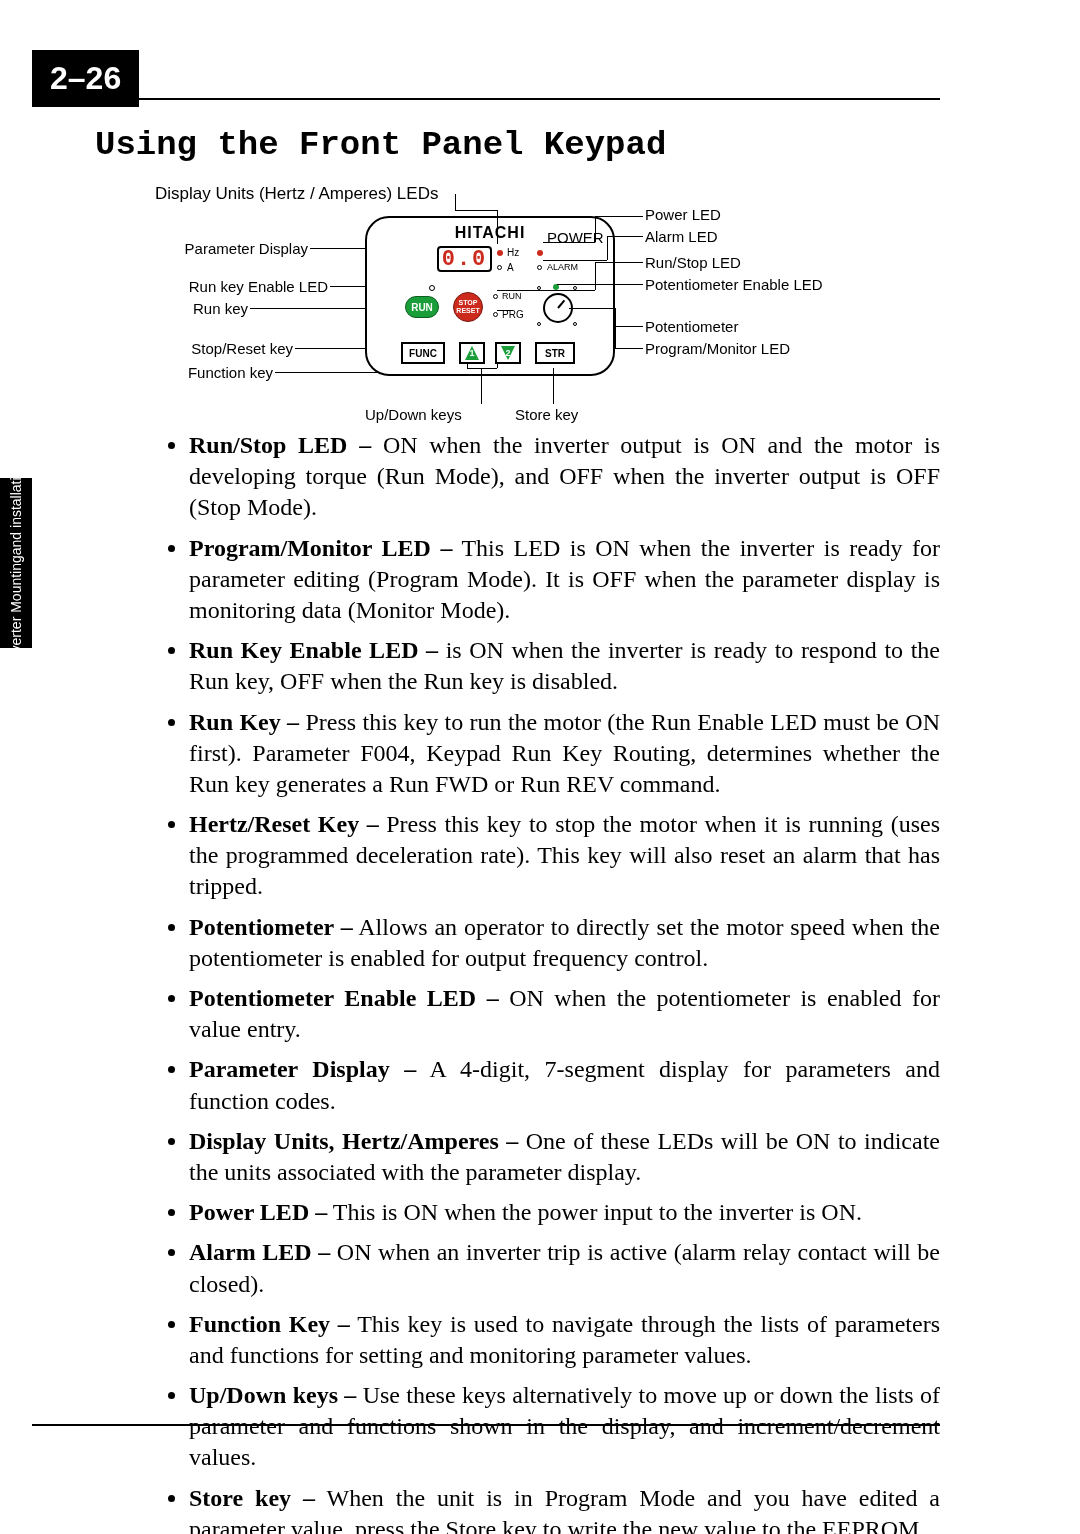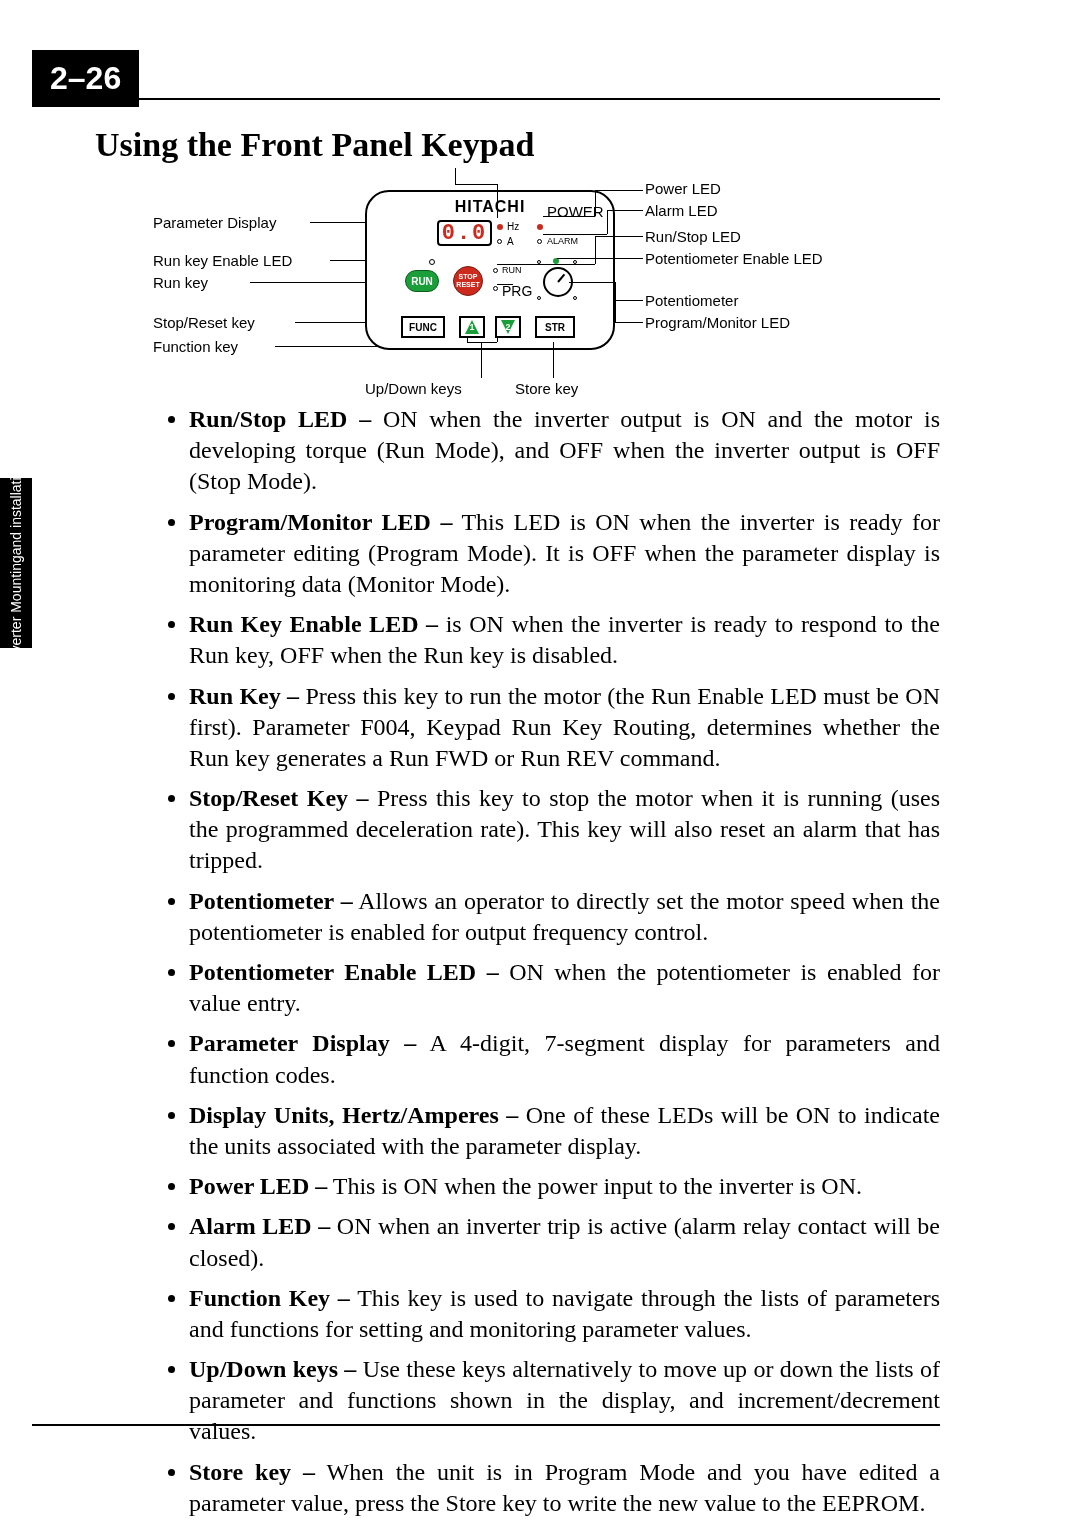--- a/index.html
+++ b/index.html
@@ -44,21 +44,21 @@
   justify-content: center;
 }
 .side-tab span { transform: rotate(-90deg); white-space: nowrap; line-height: 12px; text-align: center; }
 .main {
   position: absolute;
   top: 120px;
   left: 95px;
   right: 140px;
 }
 h1.section-title {
-  font-family: Liberation Serif, serif;
+  font-family: Liberation Mono, monospace;
   font-weight: bold;
   font-size: 34px;
   margin-top: 6px;
   margin-bottom: 20px;
 }
 .intro {
   margin-left: 54px;
   font-size: 19px;
   line-height: 1.35;
   text-align: justify;
@@ -137,21 +137,21 @@
   border: 1px solid #7a1a12;
   border-radius: 50%;
   color: #fff;
   font-size: 7px; font-weight: bold;
   display: flex; align-items: center; justify-content: center;
   text-align: center; line-height: 8px;
 }
 .run-led-dot { position: absolute; top: 76px;  left: 126px; width: 5px; height:5px; border:1px solid #000; border-radius:50%; }
 .run-lbl    { position: absolute; top: 73px;  left: 135px; font-size: 9px; }
 .prg-led-dot{ position: absolute; top: 94px;  left: 126px; width: 5px; height:5px; border:1px solid #000; border-radius:50%; }
-.prg-lbl    { position: absolute; top: 91px;  left: 135px; font-size: 14px; }
+.prg-lbl    { position: absolute; top: 91px;  left: 135px; font-size: 10px; }
 .pot-led    { position: absolute; top: 66px;  left: 186px; width:6px;height:6px;background:#1a9e3a;border-radius:50%; }
 .pot {
   position: absolute; top: 75px; left: 176px;
   width: 30px; height: 30px;
   border: 2px solid #000; border-radius: 50%;
 }
 .pot::after {
   content: ""; position: absolute; top: 50%; left: 50%;
   width: 2px; height: 10px; background: #000;
   transform-origin: bottom center;
@@ -187,21 +187,21 @@
   width: 40px; height: 22px;
   border: 2px solid #000;
   font-size: 10px; font-weight: bold;
   display: flex; align-items: center; justify-content: center;
 }
 .callout {
   position: absolute;
   font-size: 15px;
   white-space: nowrap;
 }
-.callout.left { text-align: left; }
+.callout.left { text-align: right; }
 .leader {
   position: absolute;
   background: #000;
   height: 1px;
 }
 .leader.v { width: 1px; height: auto; }
 .bottom-callout {
   position: absolute;
   font-size: 15px;
   top: 196px;
@@ -243,20 +243,21 @@
 <div class="side-tab">
   <span>Inverter Mountingand
 installation</span>
 </div>
 
 <div class="main">
 
   <h1 class="section-title">Using the Front Panel Keypad</h1>
 
 
+  <div class="diagram-title">Display Units (Hertz / Amperes) LEDs</div>
 
   <div class="diagram">
 
     <div class="callout left" style="top:30px; left:-2px; width:155px">Parameter Display</div>
     <div class="leader" style="top:38px; left:155px; width:125px"></div>
 
     <div class="callout left" style="top:68px; left:-2px; width:175px">Run key Enable LED</div>
     <div class="leader" style="top:76px; left:175px; width:95px"></div>
 
     <div class="callout left" style="top:90px; left:-2px; width:95px">Run key</div>
@@ -355,21 +356,21 @@
     <div class="bottom-callout" style="left:360px">Store key</div>
     <div class="leader v" style="top:158px; left:398px; height:36px"></div>
   </div>
 
 
   <ul class="legend">
     <li><b>Run/Stop LED –</b><span> ON when the inverter output is ON and the motor is developing torque (Run Mode), and OFF when the inverter output is OFF (Stop Mode).</span></li>
     <li><b>Program/Monitor LED –</b><span> This LED is ON when the inverter is ready for parameter editing (Program Mode). It is OFF when the parameter display is monitoring data (Monitor Mode).</span></li>
     <li><b>Run Key Enable LED –</b><span> is ON when the inverter is ready to respond to the Run key, OFF when the Run key is disabled.</span></li>
     <li><b>Run Key –</b><span> Press this key to run the motor (the Run Enable LED must be ON first). Parameter F004, Keypad Run Key Routing, determines whether the Run key generates a Run FWD or Run REV command.</span></li>
-    <li><b>Stop/Reset Key –</b><span> Press this key to stop the motor when it is running (uses the programmed deceleration rate). This key will also reset an alarm that has tripped.</span></li>
+    <li><b>Hertz/Reset Key –</b><span> Press this key to stop the motor when it is running (uses the programmed deceleration rate). This key will also reset an alarm that has tripped.</span></li>
     <li><b>Potentiometer  –</b><span> Allows an operator to directly set the motor speed when the potentiometer is enabled for output frequency control.</span></li>
     <li><b>Potentiometer Enable LED –</b><span> ON when the potentiometer is enabled for value entry.</span></li>
     <li><b>Parameter Display –</b><span> A 4-digit, 7-segment display for parameters and function codes.</span></li>
     <li><b>Display Units, Hertz/Amperes –</b><span> One of these LEDs will be ON to indicate the units associated with the parameter display.</span></li>
     <li><b>Power LED –</b><span> This is ON when the power input to the inverter is ON.</span></li>
     <li><b>Alarm LED –</b><span> ON when an inverter trip is active (alarm relay contact will be closed).</span></li>
     <li><b>Function Key –</b><span> This key is used to navigate through the lists of parameters and functions for setting and monitoring parameter values.</span></li>
     <li><b>Up/Down keys –</b><span> Use these keys alternatively to move up or down the lists of parameter and functions shown in the display, and increment/decrement values.</span></li>
     <li><b>Store key –</b><span> When the unit is in Program Mode and you have edited a parameter value, press the Store key to write the new value to the EEPROM.</span></li>
   </ul>

